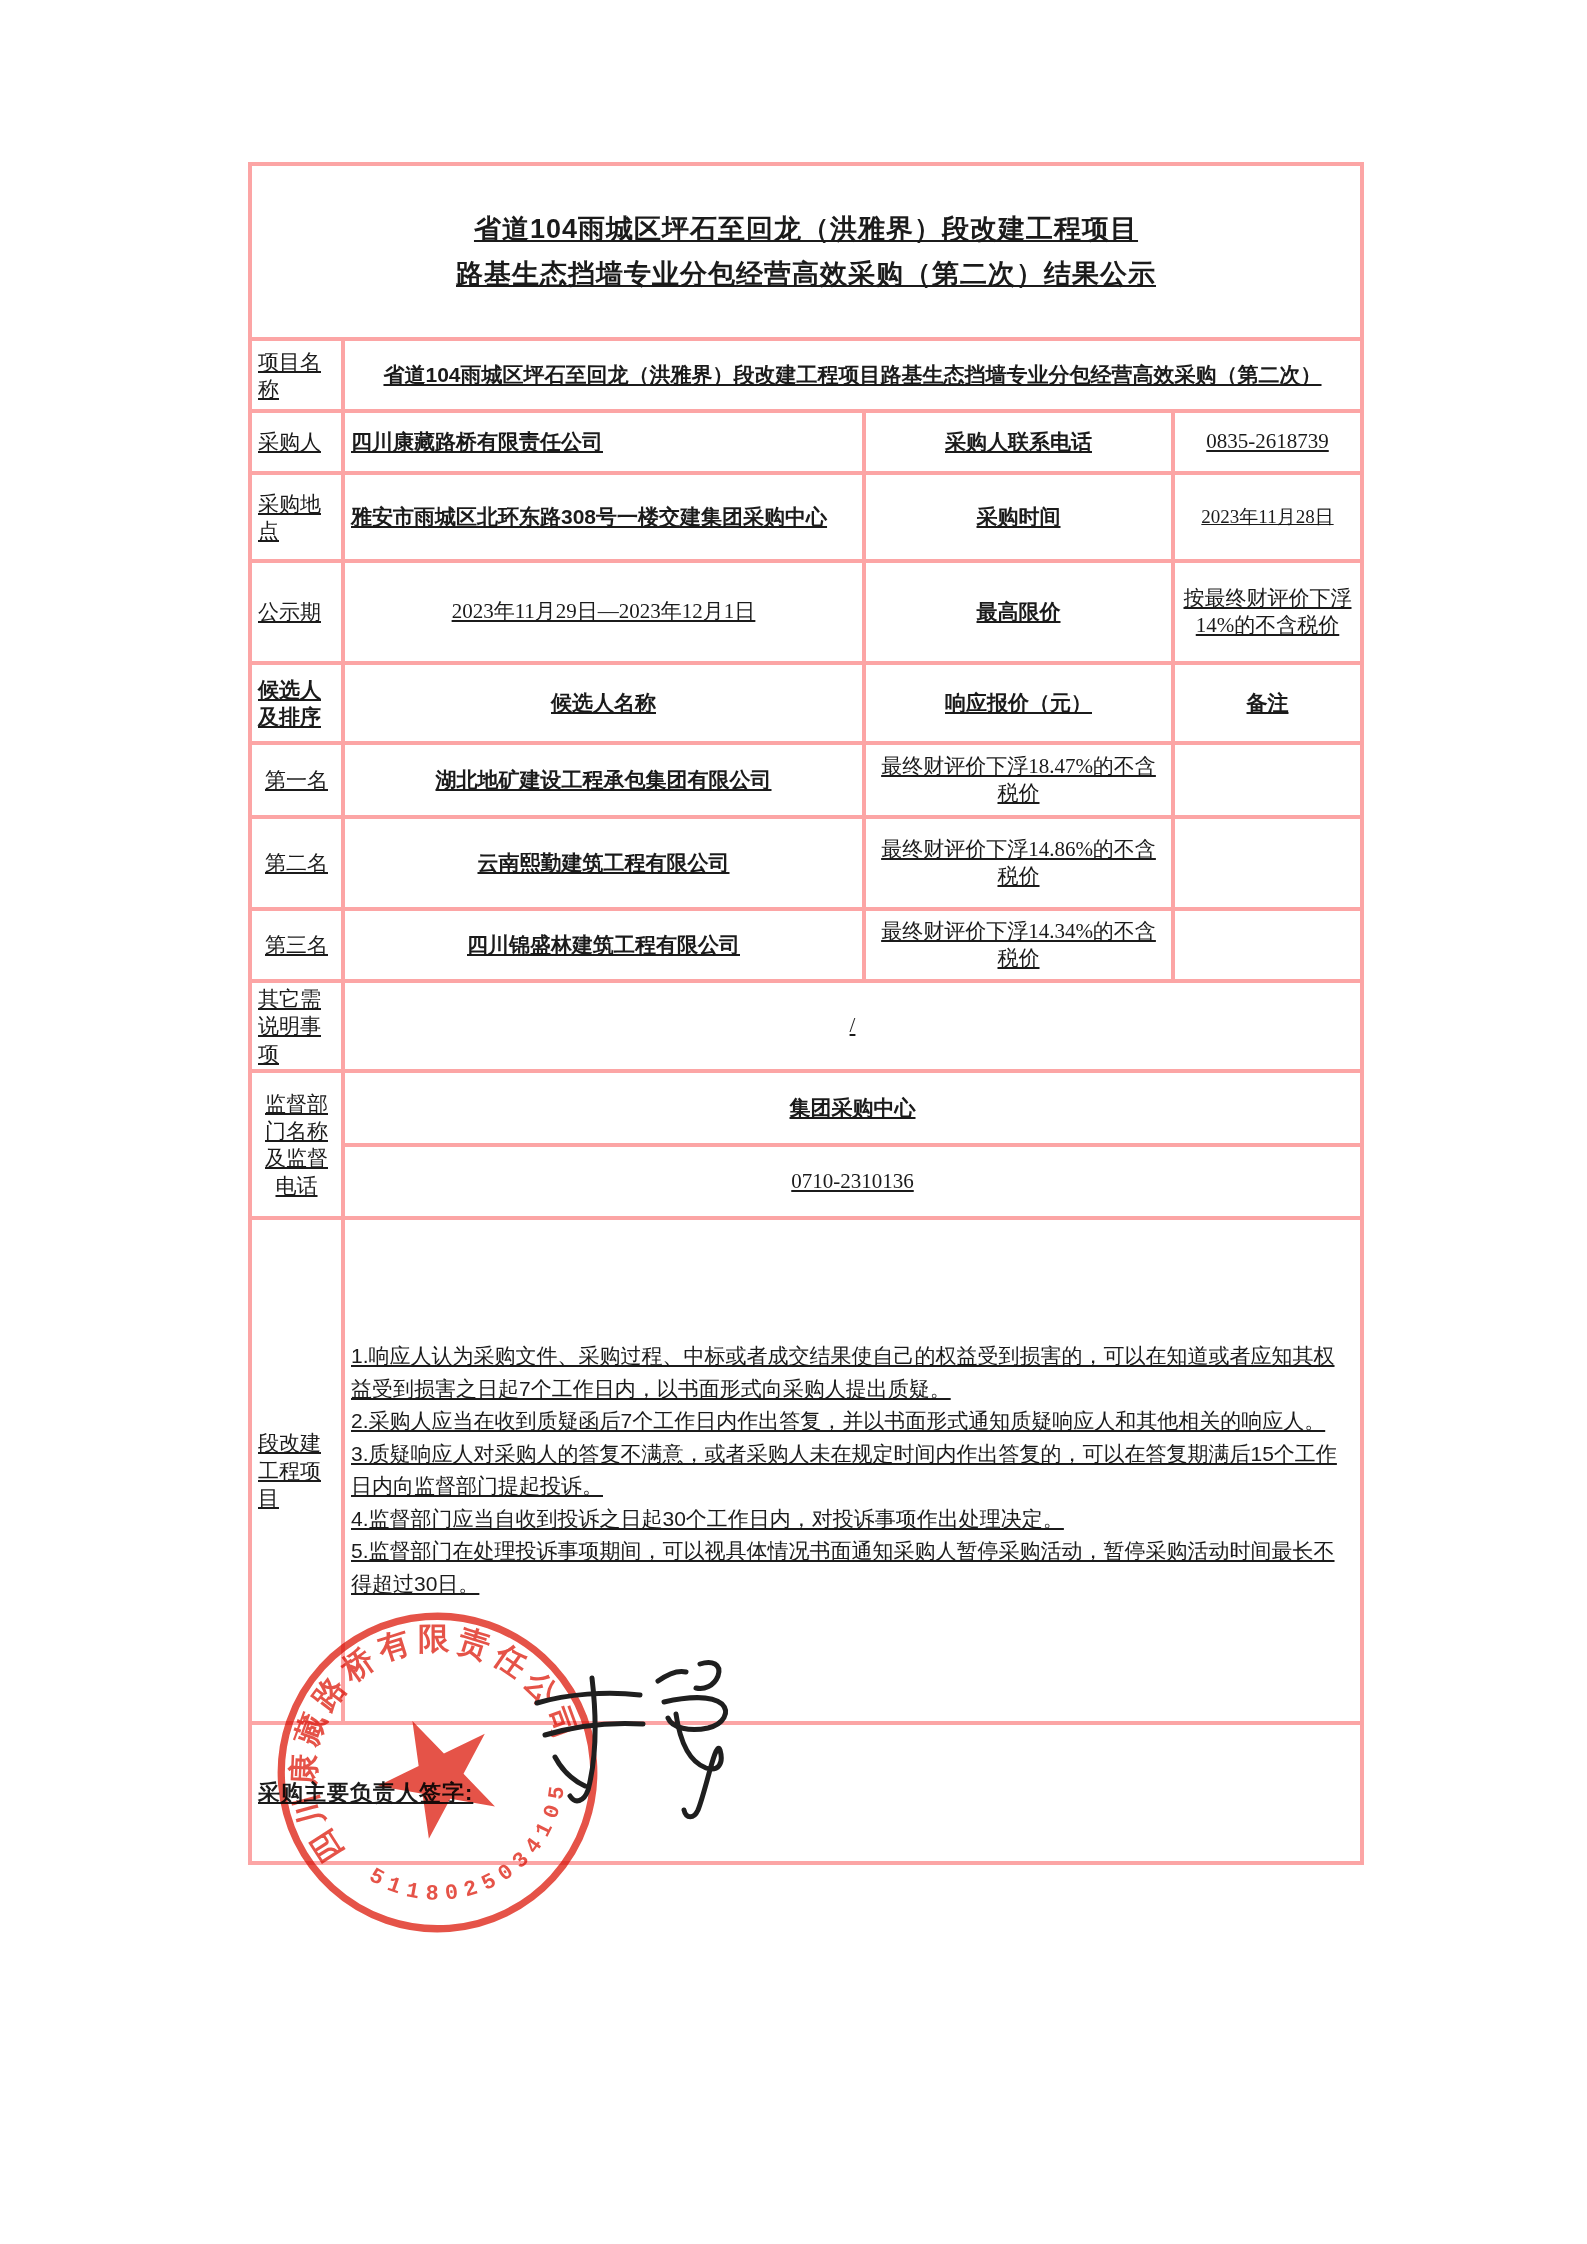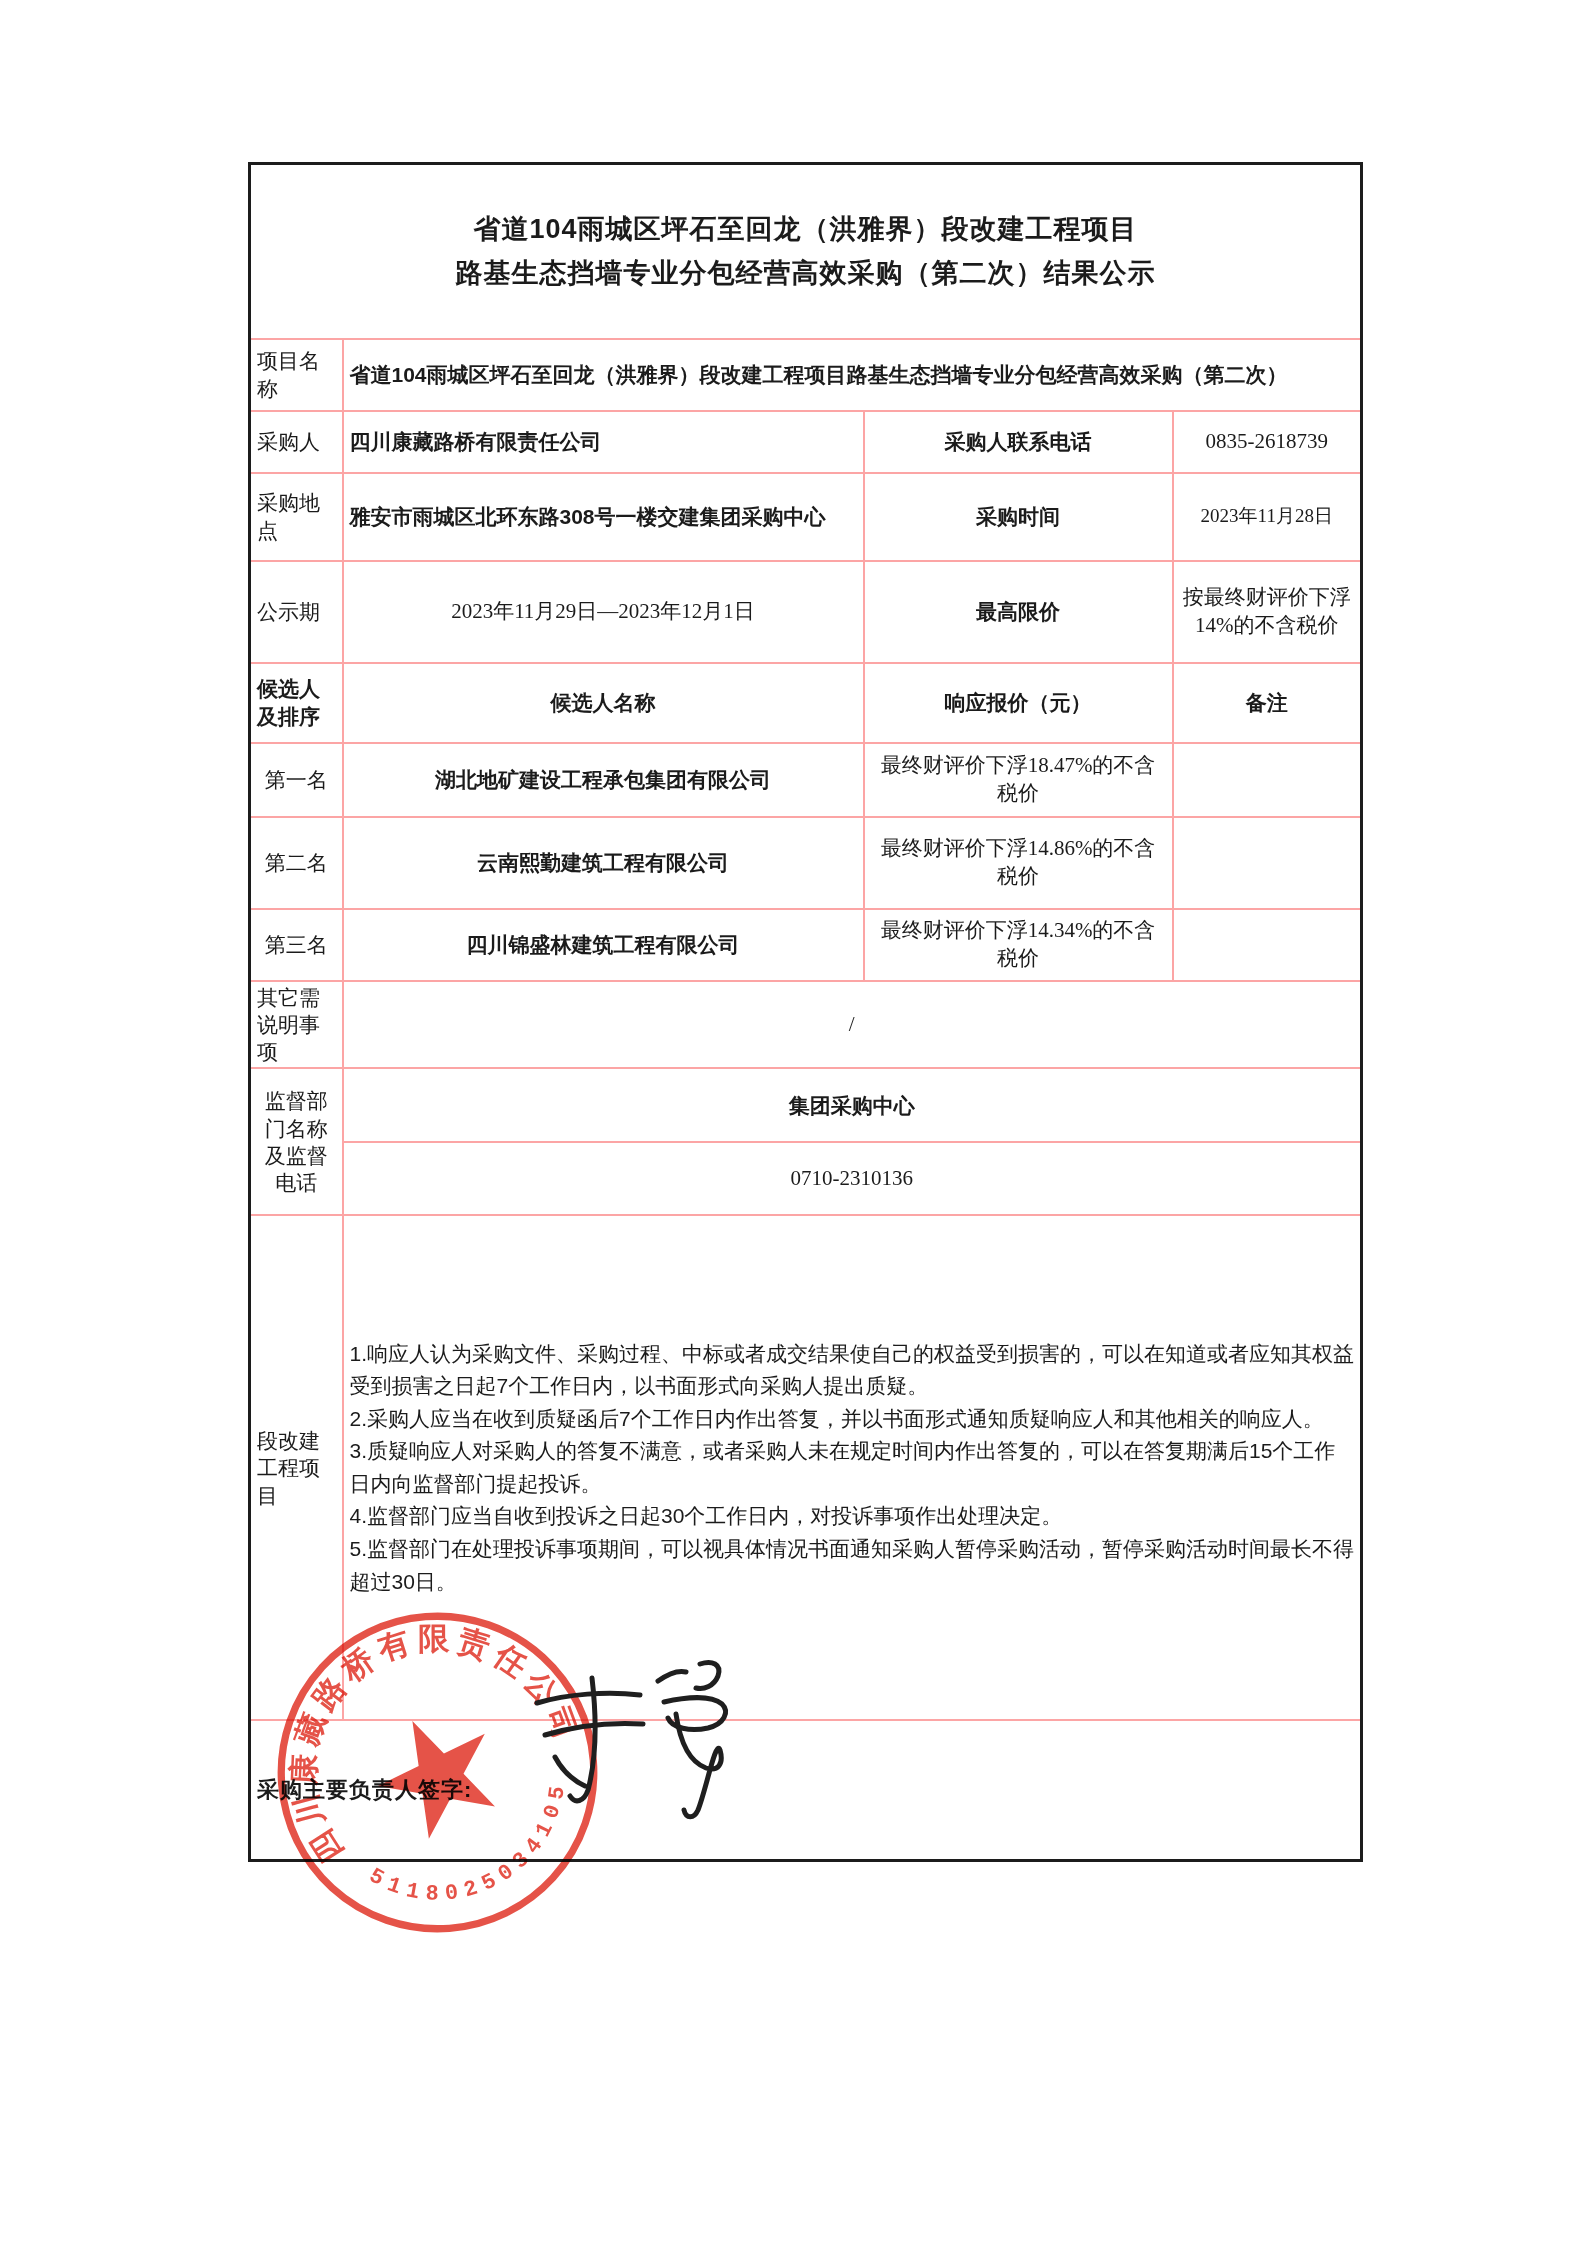--- a/index.html
+++ b/index.html
@@ -8,27 +8,28 @@
     font-family:"Liberation Sans","DejaVu Sans",sans-serif;color:#1b1b1b;
     overflow:hidden;
   }
   .page{position:absolute;inset:0;}
   table.doc{
     position:absolute;left:248px;top:162px;width:1112px;
     border-collapse:collapse;table-layout:fixed;
     border:3px solid #1c1c1c;
   }
   table.doc td{
-    border:2px solid #fca5a5;
+    border:4px solid #fca5a5;
     vertical-align:middle;
     padding:2px 6px;
     font-size:21px;
     line-height:1.3;
     word-break:break-all;
     background:transparent;
+    text-decoration:underline;
   }
   
   .h0{height:175px;} .h1{height:72px;} .h2{height:62px;} .h3{height:88px;}
   .h4{height:102px;} .h5{height:80px;} .h6{height:74px;} .h7{height:92px;}
   .h8{height:72px;} .h9{height:68px;} .h10{height:74px;} .h11{height:73px;}
   .h12{height:505px;} .h13{height:140px;}
 
   .title-cell{text-align:center;vertical-align:middle;}
   .title-line{font-weight:700;font-size:27px;line-height:1.65;letter-spacing:1px;}
 
@@ -36,21 +37,21 @@
   .lab-left{text-align:left;}
   .lab-center{text-align:center;}
   .lab-tight{line-height:1.18;vertical-align:top;padding-top:4px;font-size:20px;}
 
   .val-left{text-align:left;padding-left:9px;}
   .val-center{text-align:center;}
   .semibold{font-weight:600;}
   .serif{font-family:"Liberation Serif","DejaVu Serif",serif;font-weight:400;}
   .small2{font-size:17px;line-height:1.5;text-align:center;font-family:"Liberation Serif","DejaVu Serif",serif;}
   .bid-text{font-size:19px;font-family:"Liberation Serif","DejaVu Serif",serif;text-align:center;}
-  .project-val{font-size:20px;font-weight:600;text-align:left;padding-left:9px;}
+  .project-val{font-size:20px;font-weight:600;text-align:center;padding-left:9px;}
 
   .objection-cell{vertical-align:middle;padding:10px 12px;}
   .objection-item{font-size:21px;line-height:1.55;text-align:left;}
 
   .sig-cell{vertical-align:middle;text-align:left;padding-left:6px;}
   .sig-label{font-size:22px;font-weight:600;letter-spacing:1px;}
 
   :root{--stamp-color:#e23b2e;}
   .stamp{
     position:absolute;left:250px;top:1585px;width:375px;height:375px;

